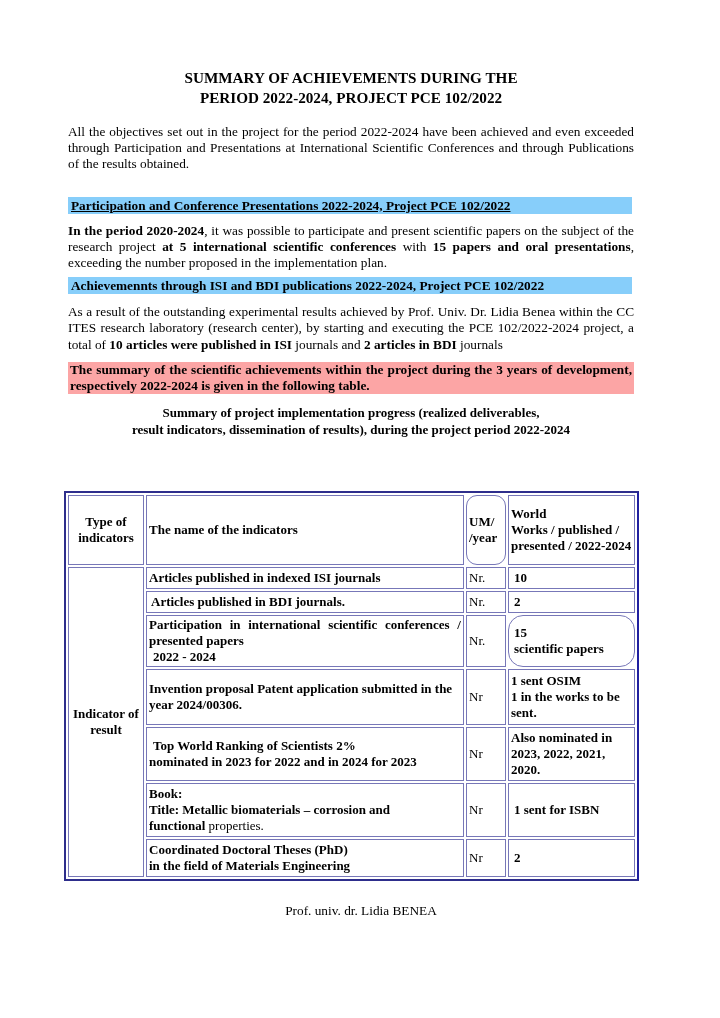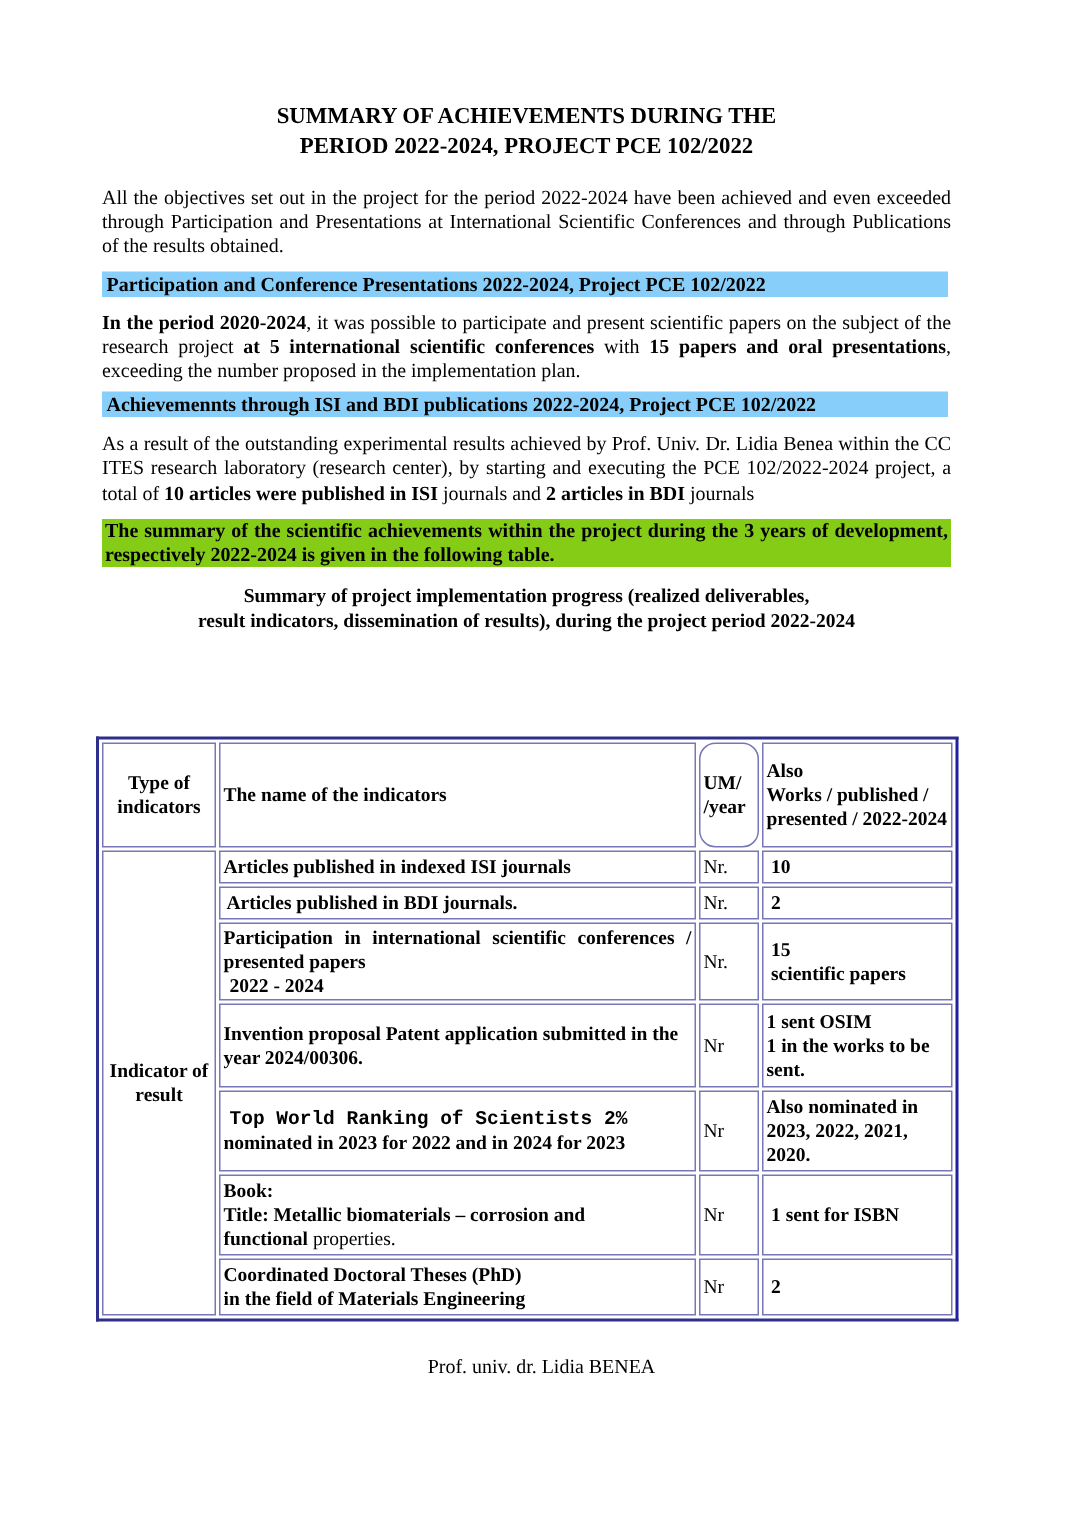--- a/index.html
+++ b/index.html
@@ -13,21 +13,21 @@
     margin: 0;
   }
   p.body {
     text-align: justify; font-size: 13.3px; line-height: 16.2px; margin: 0;
   }
   .bar {
     background: #87cefa; font-weight: bold; font-size: 13.3px; line-height: 17px;
     padding: 0 3px; width: 558px;
   }
   .callout {
-    background: #84cc16; font-weight: bold; font-size: 13.3px; line-height: 16px;
+    background: #fca5a5; font-weight: bold; font-size: 13.3px; line-height: 16px;
     padding: 0 2px; text-align: justify; width: 562px;
   }
   .caption {
     text-align: center; font-weight: bold; font-size: 13px; line-height: 17px;
   }
   .signature { text-align: center; font-size: 13.3px; line-height: 16px; }
   b { font-weight: bold; }
 
   table.ind {
     position: absolute; left: 64px; top: 491px; width: 575px;
@@ -50,21 +50,21 @@
 <body>
 
 <div class="page">
   <div class="title" style="margin-top:0;">
     <div>SUMMARY OF ACHIEVEMENTS DURING THE</div>
     <div>PERIOD 2022-2024, PROJECT PCE 102/2022</div>
   </div>
 
   <p class="body" style="margin-top:16px;">All the objectives set out in the project for the period 2022-2024 have been achieved and even exceeded through Participation and Presentations at International Scientific Conferences and through Publications of the results obtained.</p>
 
-  <div class="bar" style="margin-top:8px;">Participation and Conference Presentations 2022-2024, Project PCE 102/2022</div>
+  <div class="bar" style="margin-top:24px;text-decoration:underline;">Participation and Conference Presentations 2022-2024, Project PCE 102/2022</div>
 
   <p class="body" style="margin-top:9px;">
     <b>In the period 2020-2024</b><span>, it was possible to participate and present scientific papers on the subject of the research project </span><b>at 5 international scientific conferences</b><span> with </span><b>15 papers and oral presentations</b><span>, exceeding the number proposed in the implementation plan.</span>
   </p>
 
   <div class="bar" style="margin-top:6px;">Achievemennts through ISI and BDI publications 2022-2024, Project PCE 102/2022</div>
 
   <p class="body" style="margin-top:10px;">
     <span>As a result of the outstanding experimental results achieved by Prof. Univ. Dr. Lidia Benea within the CC ITES research laboratory (research center), by starting and executing the PCE 102/2022-2024 project, a total of </span><b>10 articles were published in ISI</b><span> journals and </span><b>2 articles in BDI</b><span> journals</span>
   </p>
@@ -77,57 +77,57 @@
   </div>
 </div>
 
 <table class="ind">
   <tbody>
       <tr style="height:70px;">
     <td class="c1">Type of indicators</td>
     <td class="c2">The name of the indicators</td>
     <td class="c3" style="font-weight:bold;border-radius:11px;">UM/ /year</td>
     <td class="c4">
-      <div>Also</div>
+      <div>World</div>
       <div>Works / published / presented / 2022-2024</div>
     </td>
   </tr>
   <tr style="height:22px;">
     <td class="c1 center" rowspan="7">Indicator of result</td>
     <td class="c2">Articles published in indexed ISI journals</td>
     <td class="c3">Nr.</td>
     <td class="c4" style="padding-left:5px;">10</td>
   </tr>
   <tr style="height:22px;border-radius:11px;">
     <td class="c2" style="padding-left:4px;">Articles published  in BDI journals.</td>
     <td class="c3">Nr.</td>
     <td class="c4" style="padding-left:5px;">2</td>
   </tr>
   <tr style="height:52px;">
     <td class="c2">
       <div class="just">Participation in international scientific conferences / presented papers</div>
       <div style="padding-left:4px;">2022 - 2024</div>
     </td>
     <td class="c3">Nr.</td>
-    <td class="c4" style="padding-left:5px;">
+    <td class="c4" style="padding-left:5px;border-radius:15px;">
       <div>15</div>
       <div>scientific papers</div>
     </td>
   </tr>
   <tr style="height:56px;margin-top:20px;">
     <td class="c2">Invention proposal Patent application submitted in the year 2024/00306.</td>
     <td class="c3">Nr</td>
     <td class="c4">
       <div>1 sent OSIM</div>
       <div>1 in the works to be sent.</div>
     </td>
   </tr>
   <tr style="height:54px;">
     <td class="c2">
-      <div style="padding-left:4px;font-family:Liberation Mono, monospace;">Top World Ranking of Scientists 2%</div>
+      <div style="padding-left:4px;">Top World Ranking of Scientists 2%</div>
       <div>nominated in 2023 for 2022 and in 2024 for 2023</div>
     </td>
     <td class="c3">Nr</td>
     <td class="c4">Also nominated in 2023, 2022, 2021, 2020.</td>
   </tr>
   <tr style="height:54px;">
     <td class="c2">
       <div>Book:</div>
       <div>Title: Metallic biomaterials – corrosion and</div>
       <div><span>functional</span><span class="normal"> properties.</span></div>

